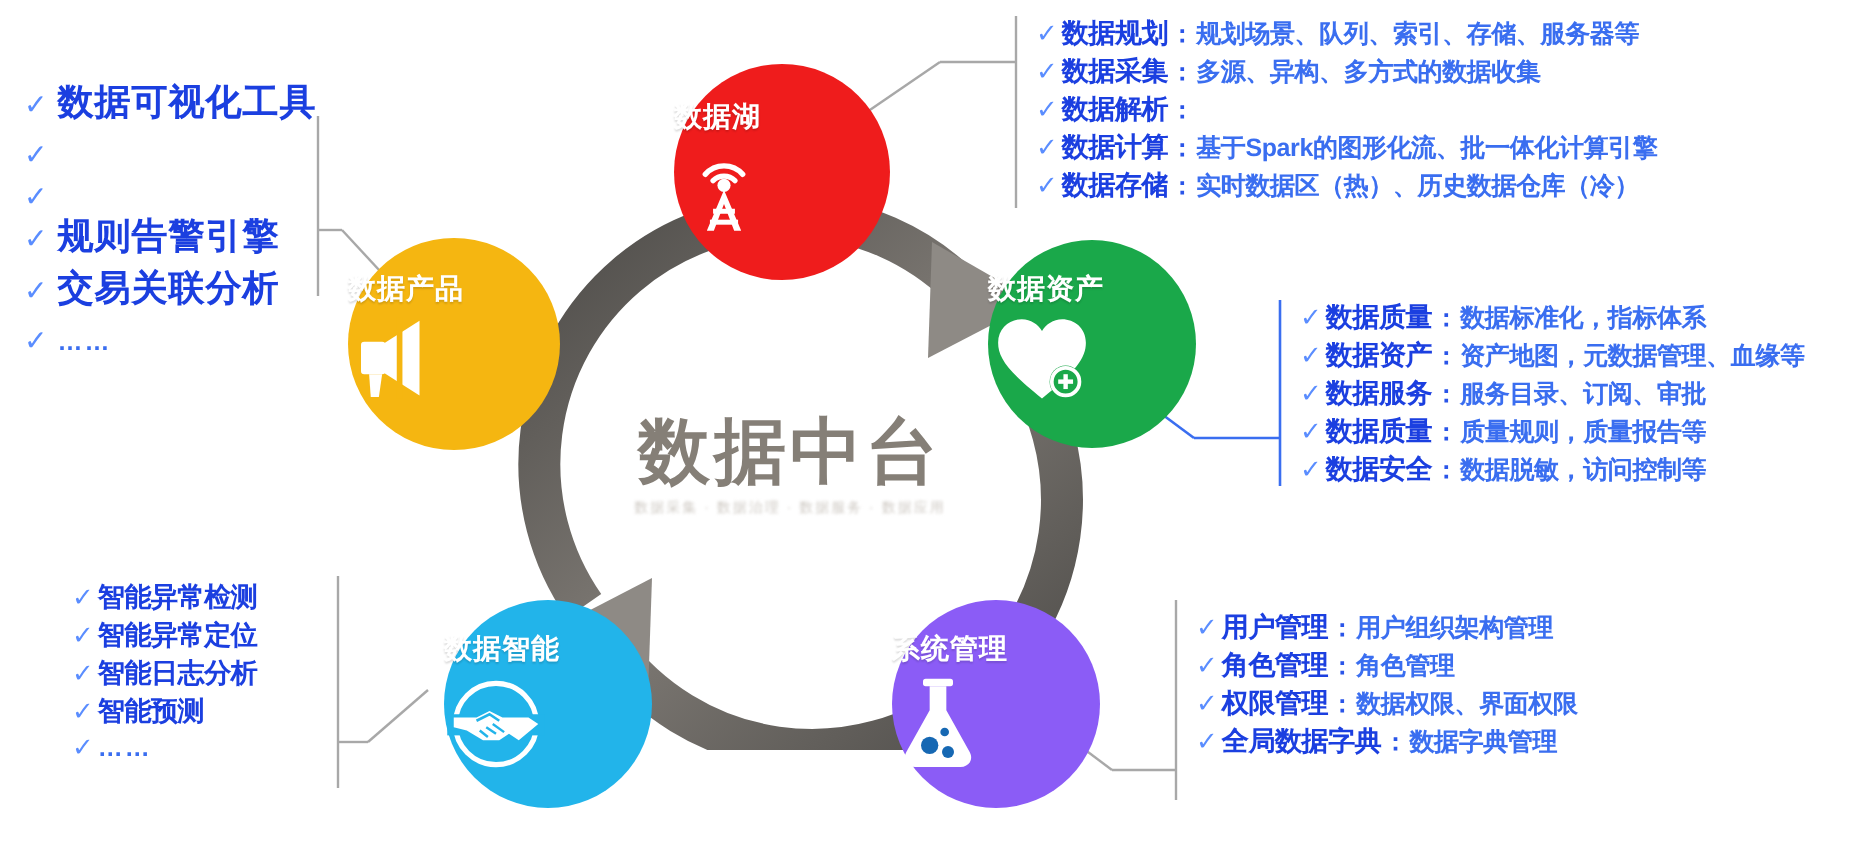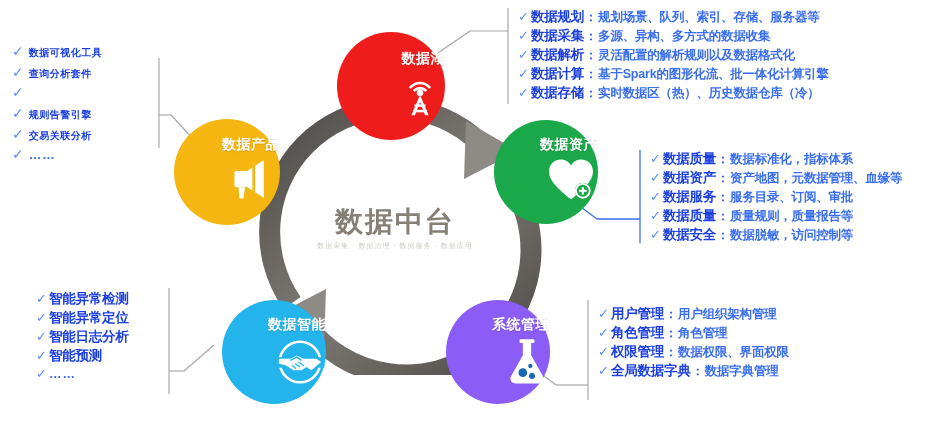--- a/index.html
+++ b/index.html
@@ -26,45 +26,45 @@
   }
   .hd{
     color:#1b3fe0;font-weight:700;font-size:13.5px;
     letter-spacing:-0.2px;
   }
   .sep{color:#2a55e8;font-weight:700;font-size:12px;margin:0 1px;}
   .dt{color:#3a6ef0;font-size:12.5px;font-weight:600;letter-spacing:-0.2px;}
   .dots{color:#3a6ef0;font-size:12.5px;font-weight:700;letter-spacing:1px;}
 
   
-  .note.big .hd{font-size:10px;letter-spacing:0.5px;}
+  .note.big .hd{font-size:18px;letter-spacing:0.5px;font-family:Liberation Mono, monospace;}
   .note.big .row{margin-bottom:2.5px;}
   .note.big .chk{font-size:14px;margin-right:5px;}
 
   
   .node{
     position:absolute;border-radius:50%;
     display:flex;flex-direction:column;
-    align-items:flex-end;justify-content:flex-start;
+    align-items:flex-start;justify-content:flex-start;
     box-sizing:border-box;
   }
   .node .lbl{
     color:#fff;font-weight:700;font-size:14px;
     letter-spacing:0.5px;text-shadow:0 1px 1px rgba(0,0,0,.14);
     white-space:nowrap;
   }
   .node .ico{display:flex;align-items:center;justify-content:center;}
 
   
   .centerwrap{
     position:absolute;text-align:center;
     display:flex;flex-direction:column;align-items:center;
   }
   .center-title{
-    font-size:28px;font-weight:700;color:#857f77;
+    font-size:36px;font-weight:700;color:#857f77;
     letter-spacing:2px;line-height:1;
   }
   .center-sub{
     margin-top:5px;font-size:7px;color:#cfcac4;
     letter-spacing:1px;filter:blur(0.7px);
     white-space:nowrap;
   }
 </style>
 </head>
 <body>
@@ -206,21 +206,20 @@
     </div>
   </div>
 
   <div class="note big" style="left:12px;top:42px;">
     <div class="row">
       <span class="chk">✓</span>
       <span class="hd">数据可视化工具</span>
     </div>
     <div class="row">
       <span class="chk">✓</span>
-      <span class="hd">查询分析套件</span>
     </div>
     <div class="row">
       <span class="chk">✓</span>
     </div>
     <div class="row">
       <span class="chk">✓</span>
       <span class="hd">规则告警引擎</span>
     </div>
     <div class="row">
       <span class="chk">✓</span>
@@ -242,21 +241,20 @@
     <div class="row">
       <span class="chk">✓</span>
       <span class="hd">数据采集</span>
       <span class="sep">：</span>
       <span class="dt">多源、异构、多方式的数据收集</span>
     </div>
     <div class="row">
       <span class="chk">✓</span>
       <span class="hd">数据解析</span>
       <span class="sep">：</span>
-      <span class="dt">灵活配置的解析规则以及数据格式化</span>
     </div>
     <div class="row">
       <span class="chk">✓</span>
       <span class="hd">数据计算</span>
       <span class="sep">：</span>
       <span class="dt">基于Spark的图形化流、批一体化计算引擎</span>
     </div>
     <div class="row">
       <span class="chk">✓</span>
       <span class="hd">数据存储</span>

